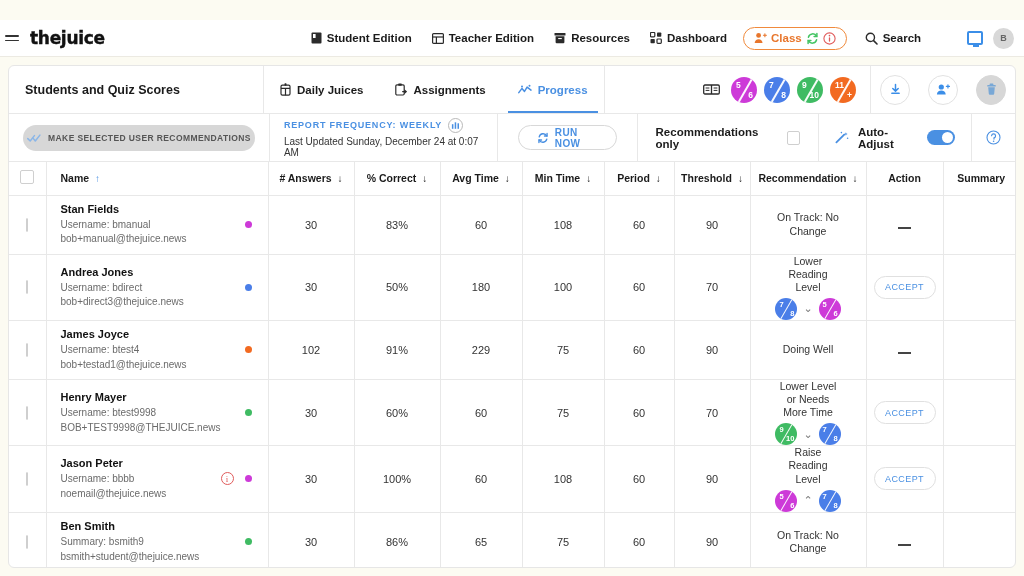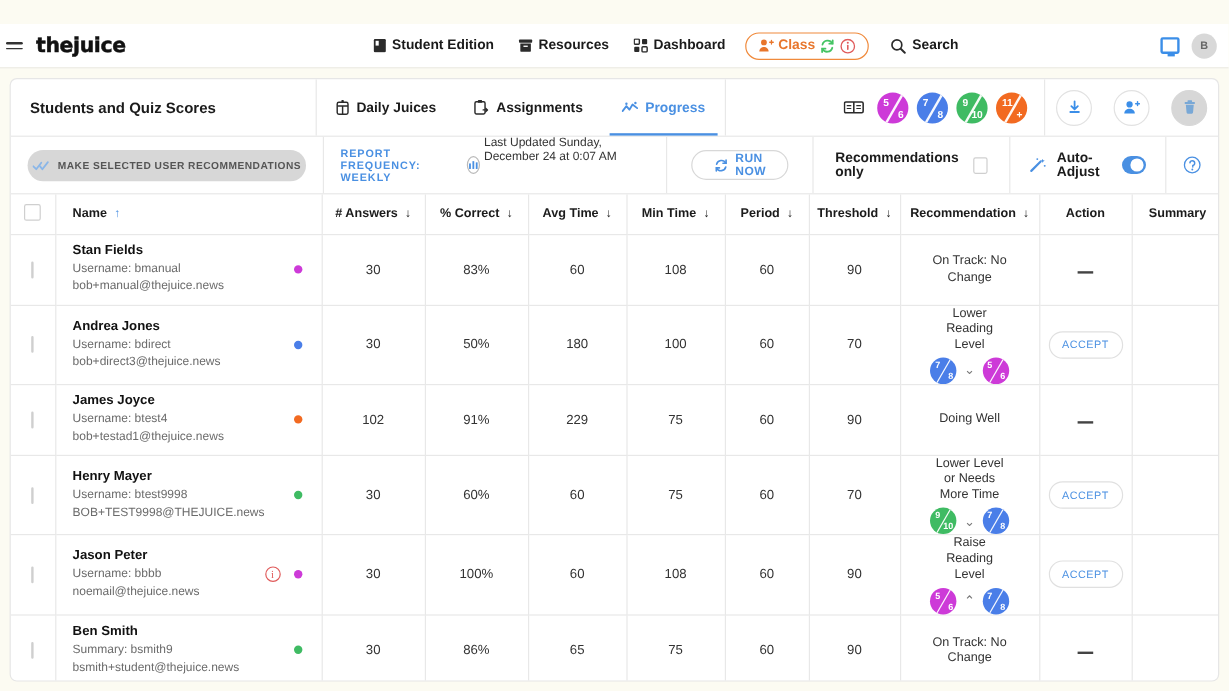--- a/index.html
+++ b/index.html
@@ -98,21 +98,21 @@
 
   
   .toolbar { height: 48px; display: flex; align-items: stretch; border-bottom: 1px solid #e8e8e8; }
   .tbcell { display: flex; align-items: center; }
   .makebtn {
     margin: 0 14px; width: 232px; height: 26px; border-radius: 13px;
     background: #d7d7d7; display: flex; align-items: center; justify-content: center;
     gap: 7px; font-size: 8.5px; letter-spacing: .4px; color: #555; font-weight: 700;
     cursor: pointer;
   }
-  .freqbox { padding: 0 14px; display: flex; flex-direction: row; justify-content: center; gap: 3px; }
+  .freqbox { padding: 0 14px; display: flex; flex-direction: column; justify-content: center; gap: 3px; }
   .freqline { display: flex; align-items: center; gap: 6px; }
   .freqlabel { font-size: 9px; letter-spacing: .8px; color: #4a90e2; font-weight: 700; }
   .freq-ic {
     width: 15px; height: 15px; border-radius: 50%; border: 1px solid #b9b9b9;
     display: flex; align-items: center; justify-content: center;
   }
   .lastupd { font-size: 10px; color: #333; }
   .runnow {
     margin: 0 20px; padding: 0 18px; height: 25px; border-radius: 13px;
     border: 1px solid #d8d8d8; background: #fff; display: flex; align-items: center;
@@ -198,20 +198,30 @@
       <div class="navitem">
         <span class="ic">
           <svg width="11" height="12" viewBox="0 0 11 12">
               <rect x="0.5" y="0.5" width="10" height="11" rx="1" fill="#2b2b2b"></rect>
               <rect x="2" y="2" width="2.6" height="4" fill="#fff"></rect>
             </svg>
         </span>
         <span>Student Edition</span>
       </div>
 
+      <div class="navitem">
+        <span class="ic">
+          <svg width="12" height="11" viewBox="0 0 12 11">
+              <rect x="0.6" y="0.6" width="10.8" height="9.8" rx="1" fill="none" stroke="#2b2b2b" stroke-width="1.2"></rect>
+              <line x1="0.6" y1="4" x2="11.4" y2="4" stroke="#2b2b2b" stroke-width="1.2"></line>
+              <line x1="4.4" y1="4" x2="4.4" y2="10.4" stroke="#2b2b2b" stroke-width="1.2"></line>
+            </svg>
+        </span>
+        <span>Teacher Edition</span>
+      </div>
 
       <div class="navitem">
         <span class="ic">
           <svg width="12" height="12" viewBox="0 0 12 12">
               <rect x="0.5" y="1" width="11" height="2.6" rx="0.6" fill="#2b2b2b"></rect>
               <path d="M1.6 4.2h8.8v6a1 1 0 0 1-1 1H2.6a1 1 0 0 1-1-1z" fill="#2b2b2b"></path>
               <rect x="4.2" y="6" width="3.6" height="1.1" fill="#fff"></rect>
             </svg>
         </span>
         <span>Resources</span>

